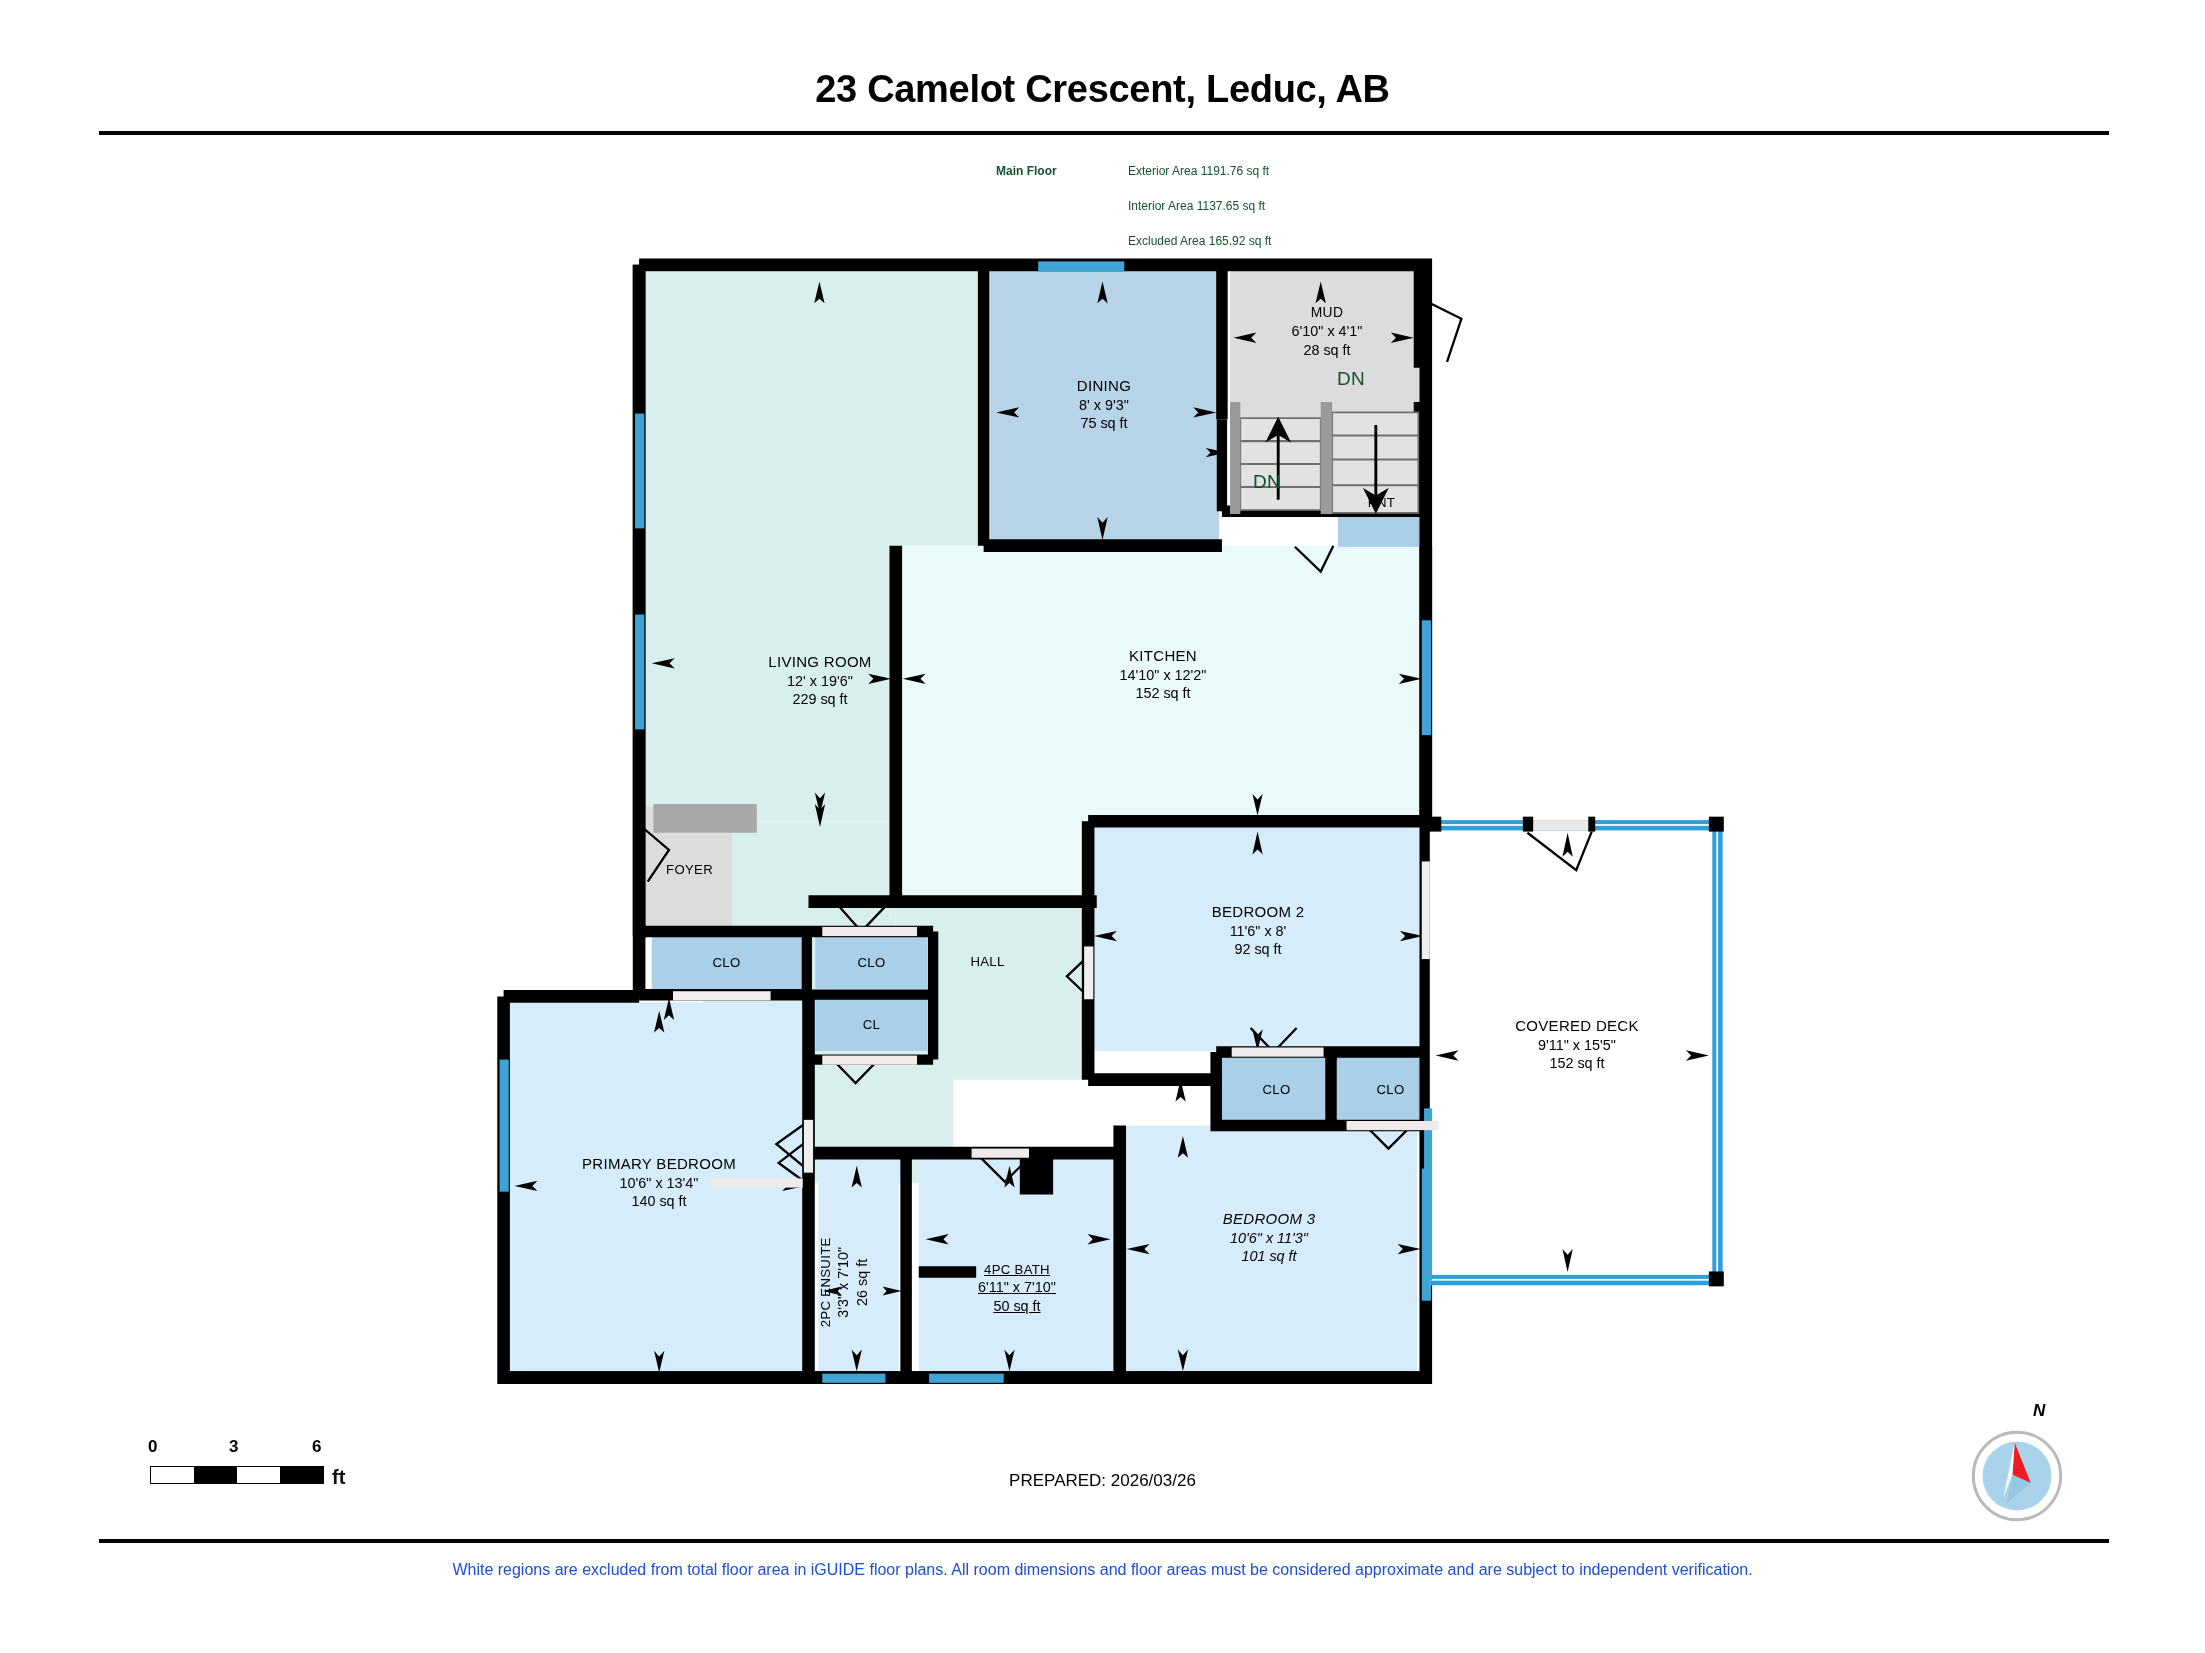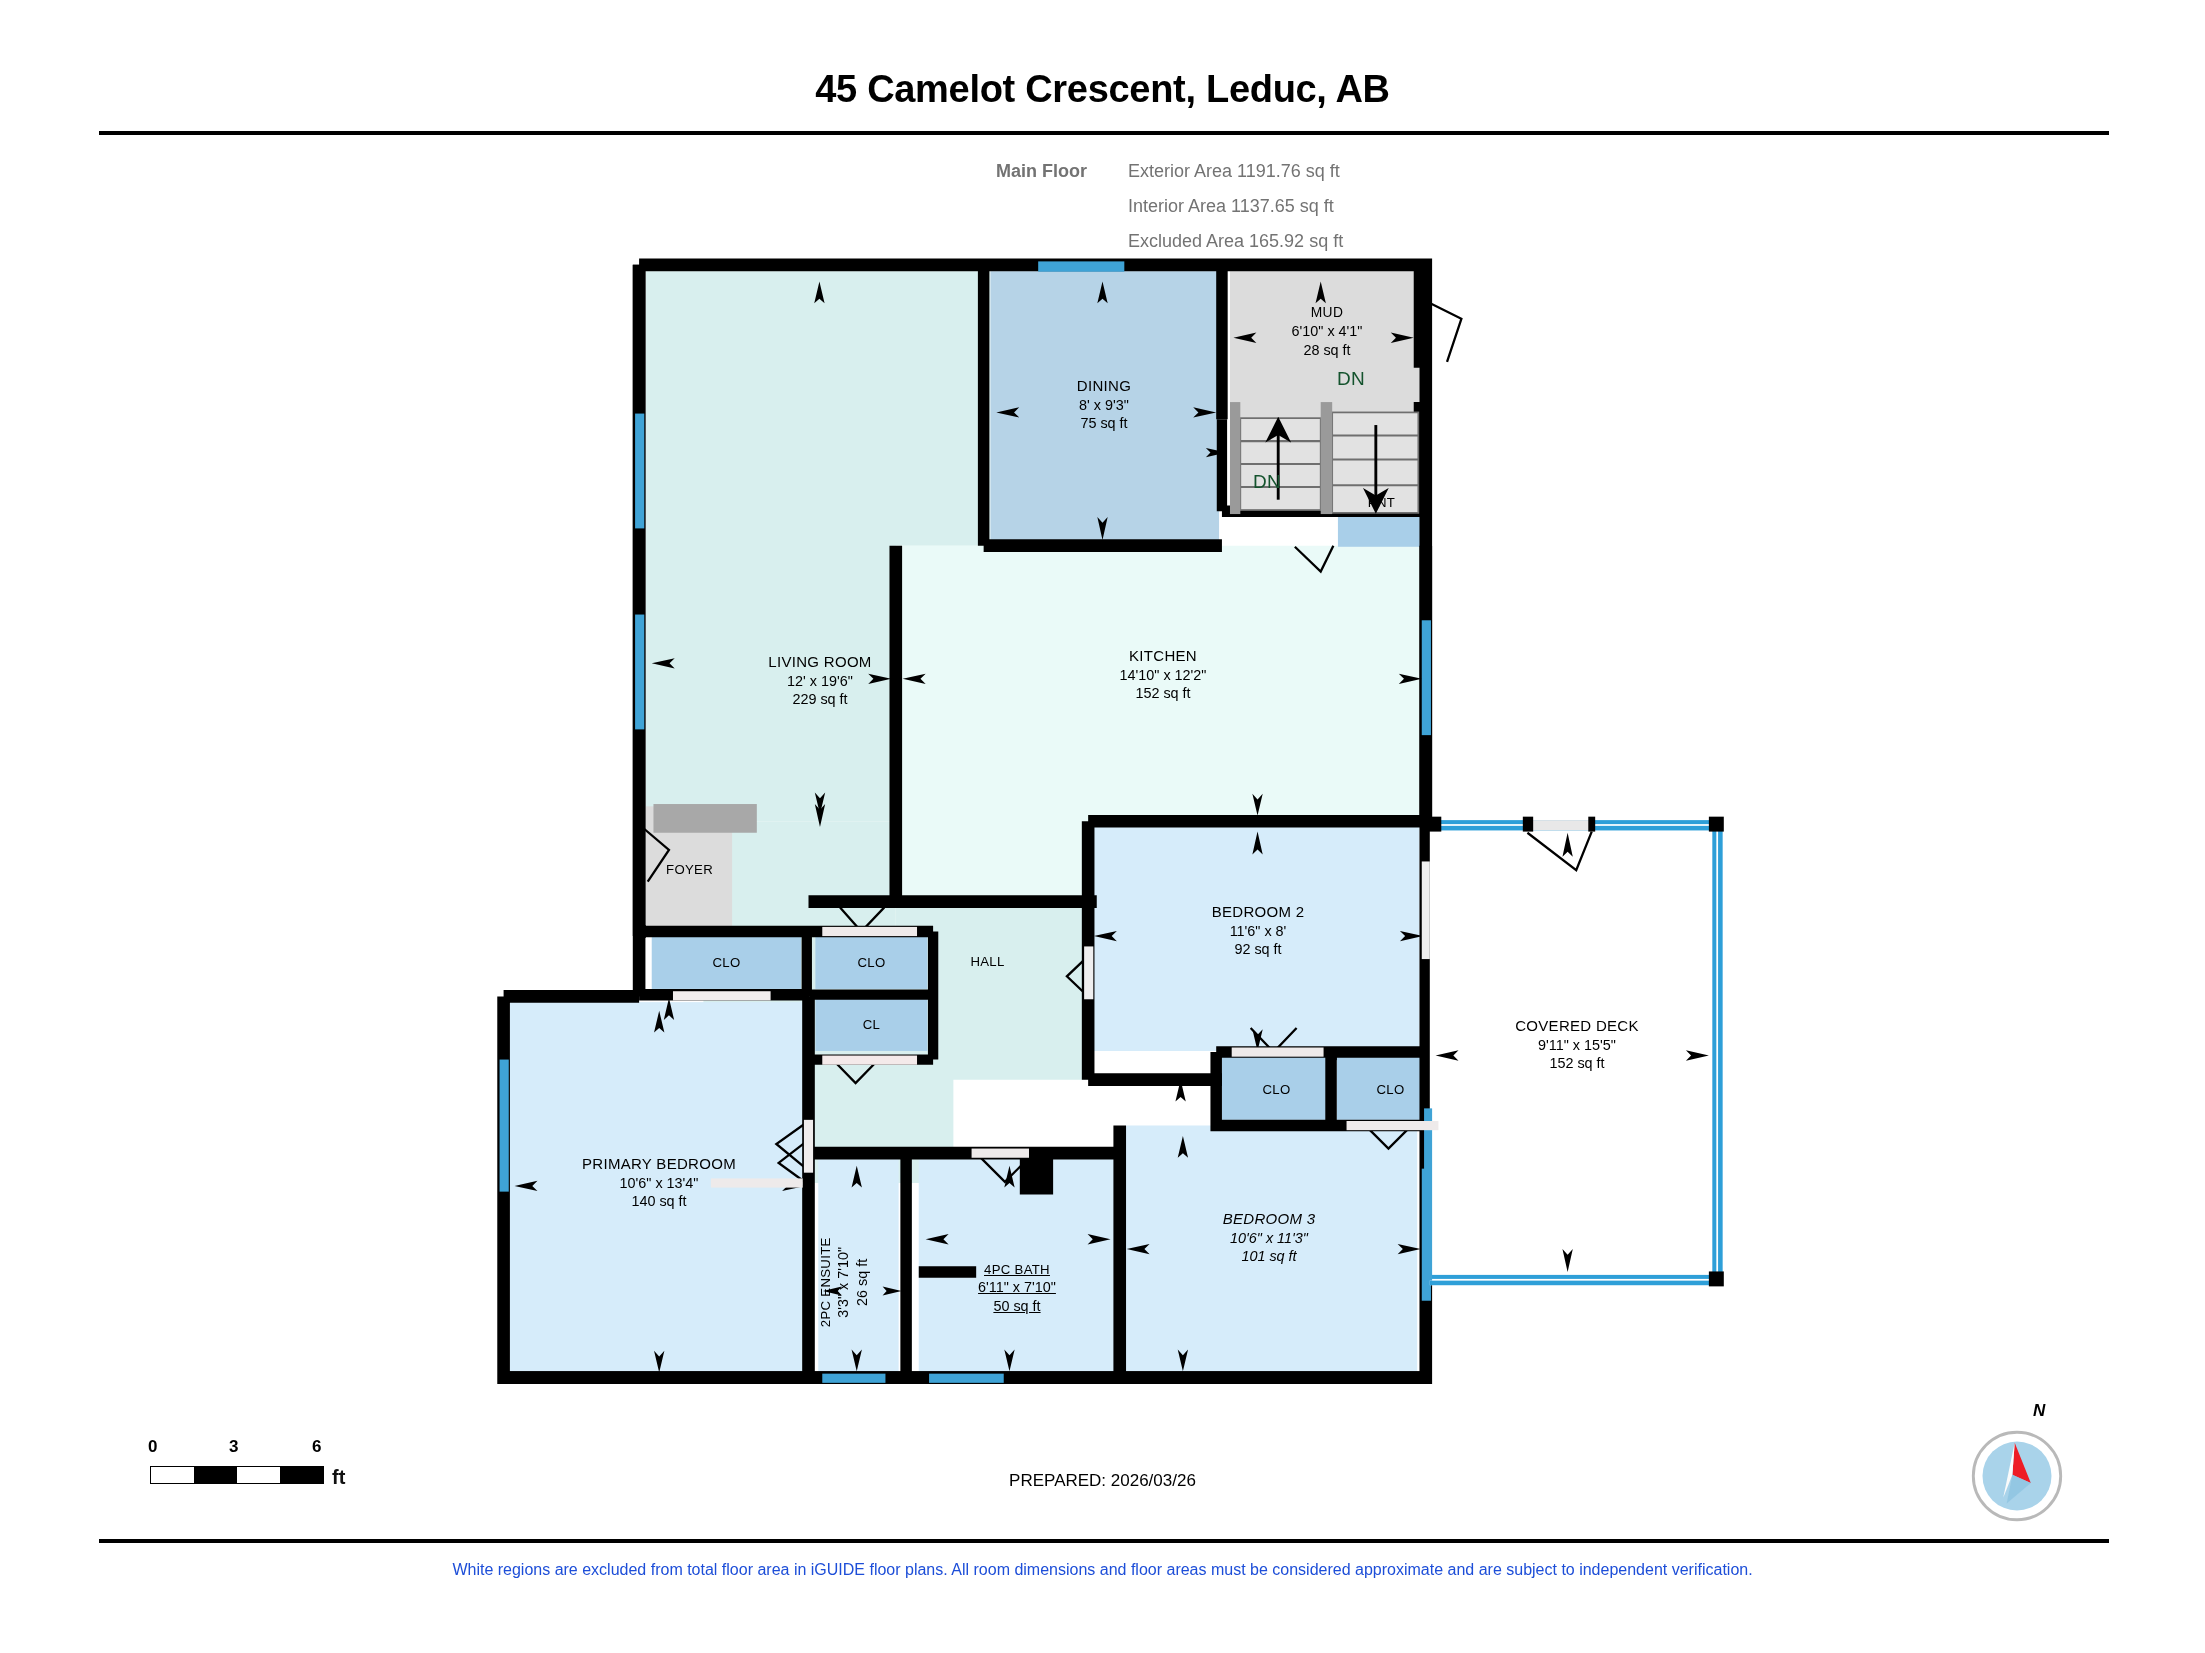--- a/index.html
+++ b/index.html
@@ -8,21 +8,21 @@
 
   
   #page-title{
     position:absolute;left:0;top:68px;width:2205px;text-align:center;
     font-size:38px;font-weight:bold;letter-spacing:-0.3px;color:#000;
   }
   #title-rule{
     position:absolute;left:99px;top:131px;width:2010px;height:4px;background:#000;
   }
   #summary{
-    position:absolute;left:996px;top:154px;font-size:18px;line-height:35px;color:#737373;
+    position:absolute;left:996px;top:154px;font-size:12px;line-height:35px;color:#14532d;
   }
   #summary .srow{display:flex;}
   #summary .slabel{font-weight:bold;width:132px;}
   #summary .sval{white-space:nowrap;}
 
   
   #plan{position:absolute;left:0;top:0;width:2205px;height:1654px;}
   #plan svg{position:absolute;left:0;top:0;}
 
   
@@ -50,21 +50,21 @@
   #sb-ft{position:absolute;left:332px;top:1466px;font-size:20px;font-weight:bold;}
   #prepared{position:absolute;left:0;top:1471px;width:2205px;text-align:center;font-size:17px;color:#000;}
   #footer-rule{position:absolute;left:99px;top:1539px;width:2010px;height:4px;background:#000;}
   #disclaimer{position:absolute;left:0;top:1561px;width:2205px;text-align:center;font-size:16px;color:#1d4ed8;}
   #compass{position:absolute;left:1971px;top:1430px;width:92px;height:92px;}
   #compass-n{position:absolute;left:2033px;top:1401px;font-size:17px;font-style:italic;font-weight:bold;color:#000;}
 </style>
 </head>
 <body>
 
-<div id="page-title">45 Camelot Crescent, Leduc, AB</div>
+<div id="page-title">23 Camelot Crescent, Leduc, AB</div>
 <div id="title-rule"></div>
 
 <div id="summary">
   <div class="srow">
     <span class="slabel">Main Floor</span>
     <span class="sval">Exterior Area 1191.76 sq ft</span>
   </div>
   <div class="srow">
     <span class="slabel"></span>
     <span class="sval">Interior Area 1137.65 sq ft</span>

